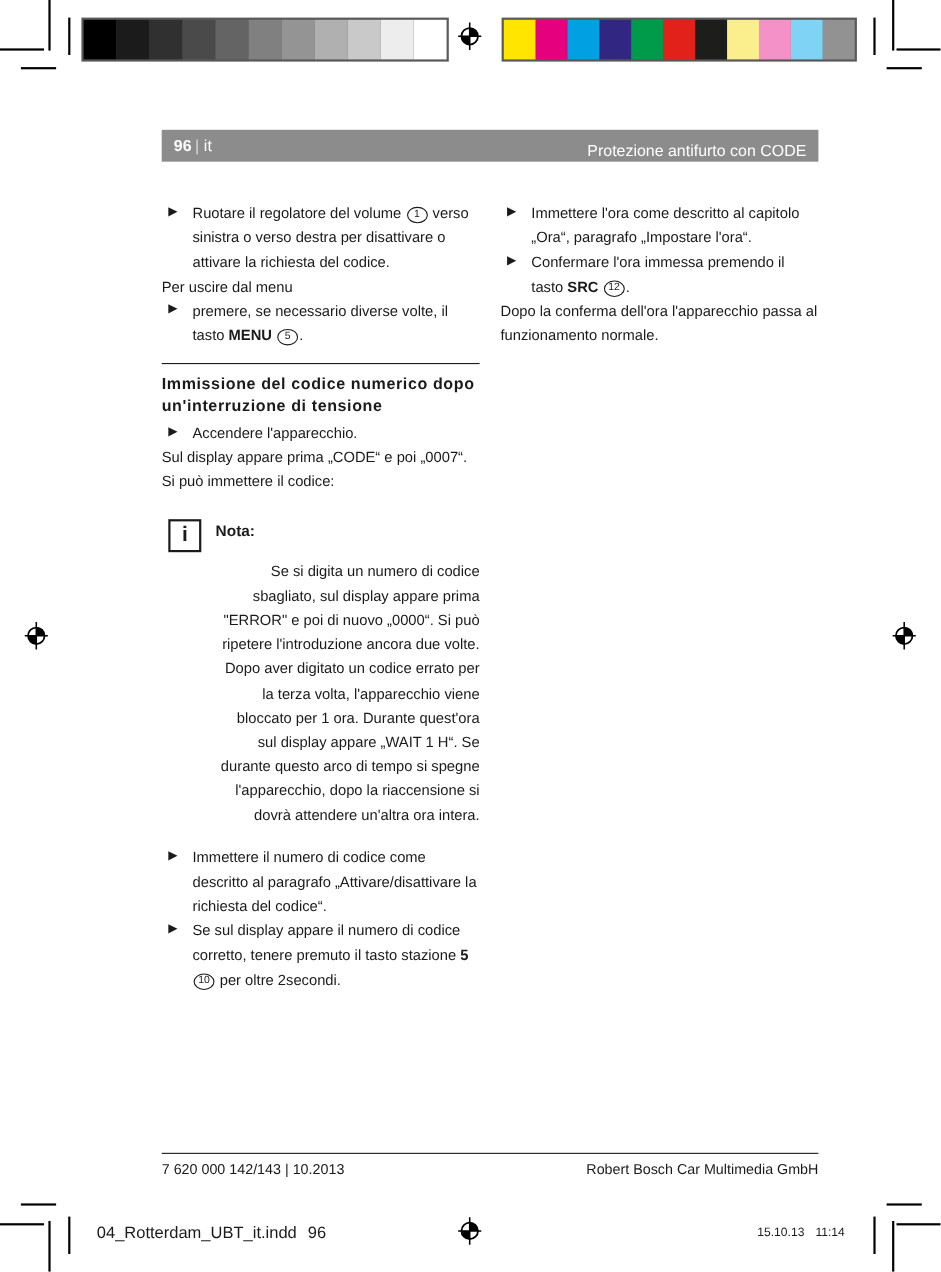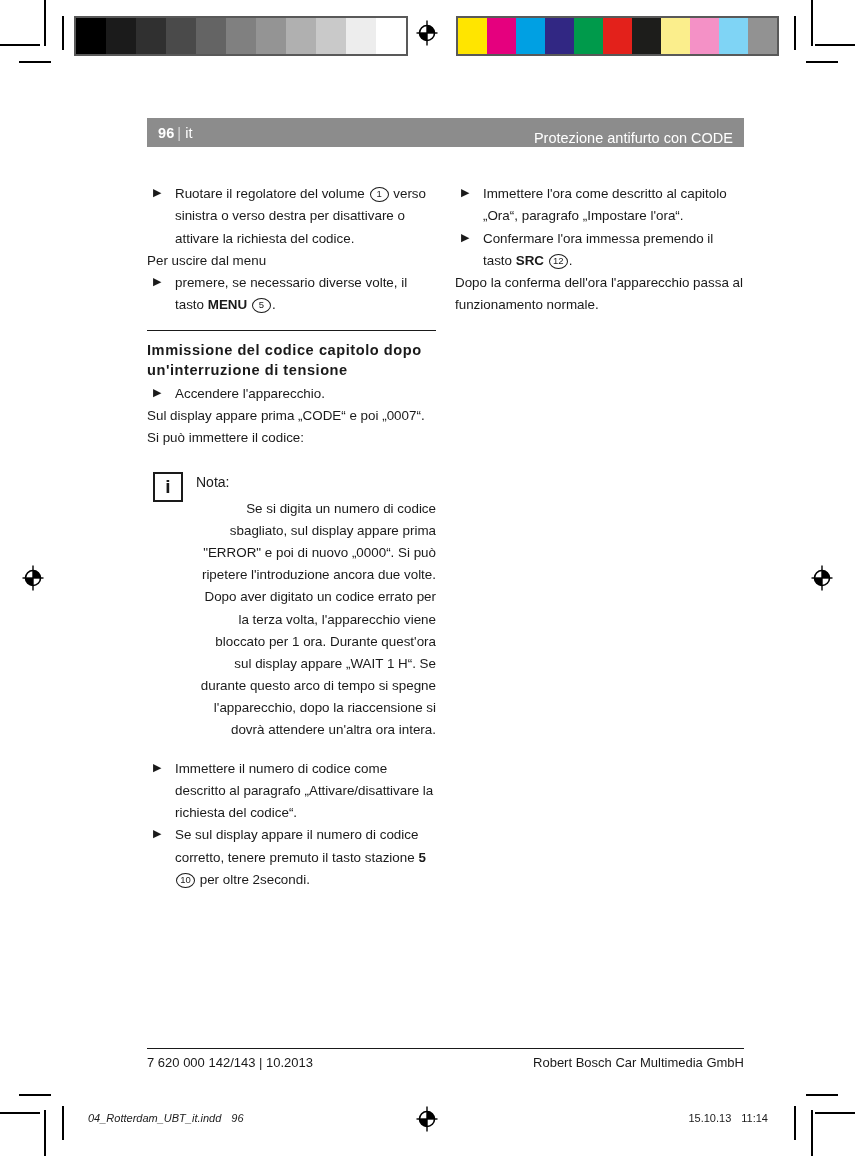--- a/index.html
+++ b/index.html
@@ -70,35 +70,35 @@
   }
 
   
   .note{display:flex;margin:22px 0 0 6px;}
   .note-icon{
     flex:0 0 auto;width:30px;height:30px;border:2px solid #1a1a1a;
     display:flex;align-items:center;justify-content:center;
     font-weight:bold;font-size:19px;line-height:1;box-sizing:border-box;
   }
   .note-body{flex:1 1 auto;padding-left:13px;}
-  .note-title{font-weight:normal;font-size:14px;line-height:1.5;margin-bottom:5px;}
+  .note-title{font-weight:bold;font-size:14px;line-height:1.5;margin-bottom:16px;}
   .note-text{font-size:13.4px;line-height:1.655;text-align:right;}
 
   
   .footer{
     position:absolute;left:147px;top:1048px;width:597px;
     border-top:1.4px solid #1a1a1a;padding-top:6px;
     display:flex;align-items:baseline;
   }
   .footer .f-left{font-size:13px;}
   .footer .f-right{margin-left:auto;font-size:13px;}
 
   
   .slug{position:absolute;left:88px;top:1112px;width:680px;display:flex;align-items:center;}
-  .slug .s-left{font-size:11px;color:#1a1a1a;white-space:nowrap;font-style:italic;}
+  .slug .s-left{font-size:15px;color:#1a1a1a;white-space:nowrap;}
   .slug .s-right{margin-left:auto;font-size:11px;white-space:nowrap;}
   .slug .s-gap{display:inline-block;width:10px;}
 </style>
 </head>
 <body>
 
 <div class="page">
 
   <div class="mark v" style="left:44px;top:0;height:46px;"></div>
   <div class="mark h" style="left:0;top:44px;width:40px;"></div>
@@ -195,21 +195,21 @@
         </div>
       <p class="plain">Per uscire dal menu</p>
       <div id="left-steps-exit">
           <div class="step">
             <span class="tri">▶</span>
             <span class="txt"><span>premere, se necessario diverse volte, il tasto </span><b>MENU</b><span> </span><span class="cn">5</span><span>.</span></span>
           </div>
         </div>
 
       <div class="rule"></div>
-      <h2>Immissione del codice capitolo dopo un'interruzione di tensione</h2>
+      <h2>Immissione del codice numerico dopo un'interruzione di tensione</h2>
 
       <div id="left-steps-section">
           <div class="step">
             <span class="tri">▶</span>
             <span class="txt"><span>Accendere l'apparecchio.</span></span>
           </div>
         </div>
       <p class="plain">Sul display appare prima „CODE“ e poi „0007“.</p>
       <p class="plain">Si può immettere il codice:</p>
 

